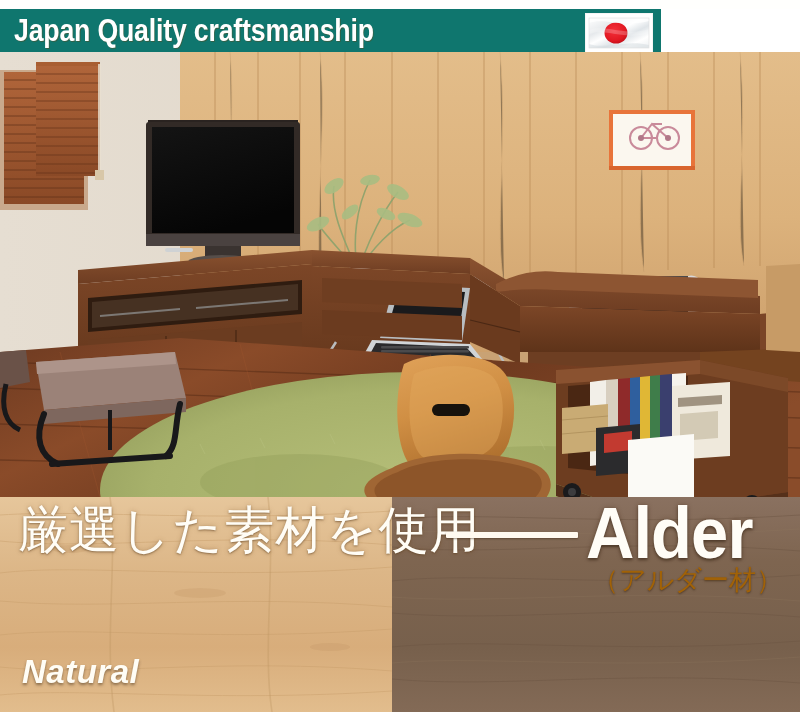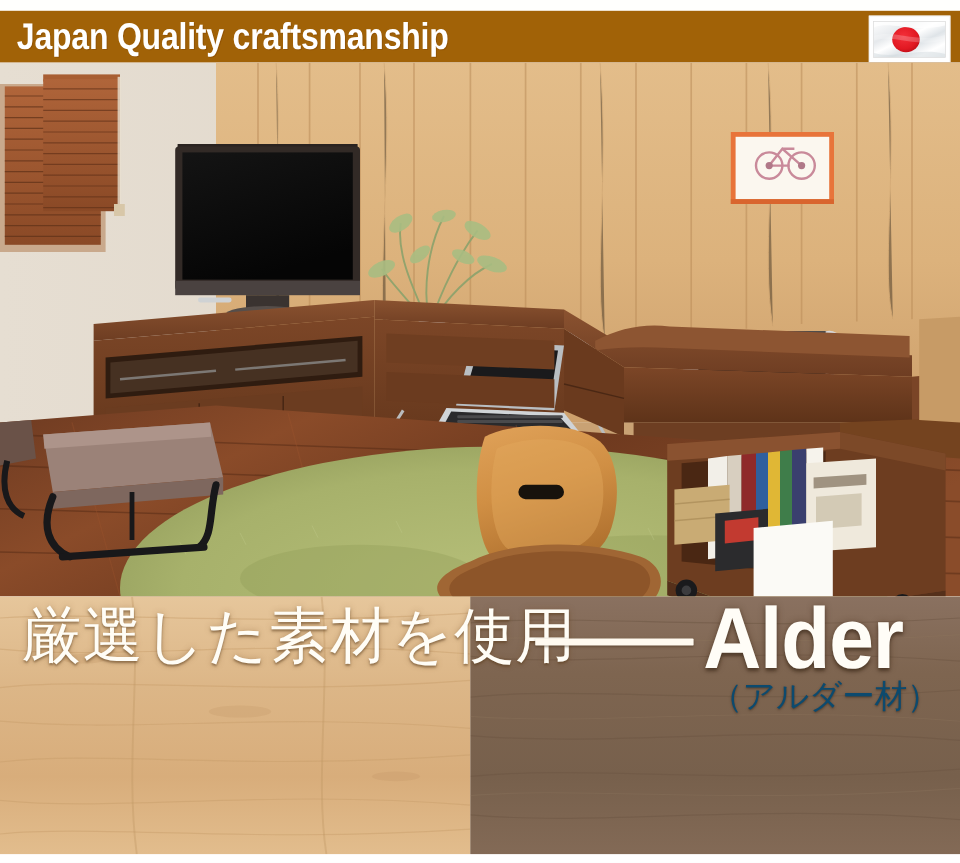--- a/index.html
+++ b/index.html
@@ -2,22 +2,22 @@
 <html><head>
 <meta charset="utf-8">
 <style>
   html,body{margin:0;padding:0;background:#ffffff;}
   body{width:800px;height:719px;overflow:hidden;
        font-family:"Liberation Sans","DejaVu Sans",sans-serif;}
 
   #page{position:relative;width:800px;height:719px;overflow:hidden;background:#fff;}
 
   
-  .header-bar{position:absolute;left:0;top:9px;width:800px;height:43px;
-              background:#a16207;overflow:hidden;}
+  .header-bar{position:absolute;left:0;top:9px;width:661px;height:43px;
+              background:#0f766e;overflow:hidden;}
   .header-title{position:absolute;left:14px;top:5px;
       font-family:"Liberation Sans Narrow","Liberation Sans",sans-serif;
       font-weight:bold;font-size:31px;line-height:33px;color:#ffffff;
       letter-spacing:-0.2px;transform:scaleX(0.86);transform-origin:left center;
       text-shadow:1px 1px 0 rgba(120,60,0,.35);white-space:nowrap;}
   .flag-box{position:absolute;right:8px;top:4px;width:66px;height:38px;
             background:#fdfdfd;overflow:hidden;border:1px solid #f5f5f5;}
   .flag-box svg{display:block;width:66px;height:38px;}
 
   
@@ -46,21 +46,21 @@
 
   .alder{position:absolute;left:586px;top:-2px;
       font-family:"Liberation Sans Narrow","Liberation Sans",sans-serif;
       font-weight:bold;font-size:72px;line-height:76px;color:#fffdf7;
       transform:scaleX(0.93);transform-origin:left top;white-space:nowrap;
       letter-spacing:-1px;
       text-shadow:0 2px 3px rgba(50,32,18,.55),0 0 6px rgba(70,45,25,.4);}
 
   .alder-sub{position:absolute;left:592px;top:68px;
       font-family:"Liberation Sans","DejaVu Sans",sans-serif;
-      font-size:27px;line-height:30px;color:#0c4a6e;white-space:nowrap;
+      font-size:27px;line-height:30px;color:#a16207;white-space:nowrap;
       text-shadow:0 1px 2px rgba(50,32,18,.6);}
 
   .sw-label{position:absolute;
       font-family:"Liberation Sans","DejaVu Sans",sans-serif;
       font-weight:bold;font-style:italic;font-size:33px;line-height:36px;
       color:#fffdf5;white-space:nowrap;letter-spacing:0.5px;
       text-shadow:0 2px 3px rgba(60,40,20,.5);}
   .label-natural{left:22px;top:157px;}
   .label-dark{right:18px;top:157px;}
 
@@ -469,16 +469,17 @@
       </svg>
     </div>
   </div>
 
   <div class="caption-layer">
     <div class="jp-head">厳選した素材を使用</div>
     <div class="jp-dash"></div>
     <div class="alder">Alder</div>
     <div class="alder-sub">（アルダー材）</div>
 
+    <div class="sw-label label-natural">Natural</div>
   </div>
 
   <div class="bottom-strip"></div>
 </div>
 
 </body></html>

